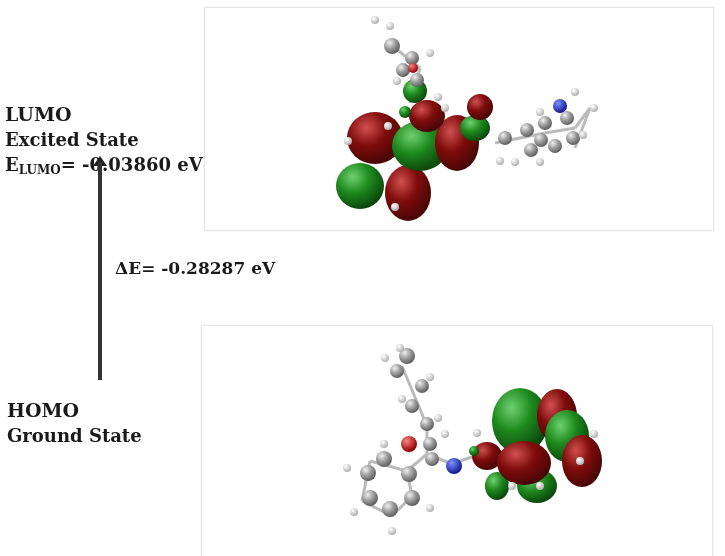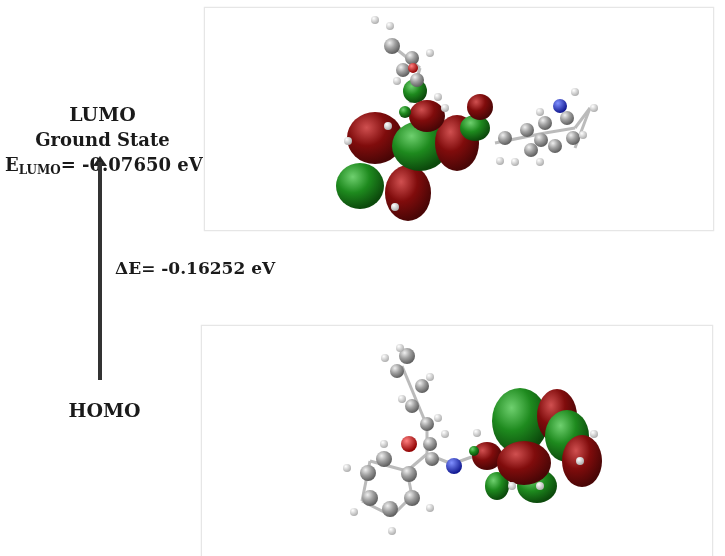--- a/index.html
+++ b/index.html
@@ -1,49 +1,50 @@
 <!DOCTYPE html>
 <html><head>
 <meta charset="utf-8">
 <style>
   html, body { margin:0; padding:0; background:#ffffff; }
   body { width:725px; height:556px; position:relative; overflow:hidden;
          font-family:"DejaVu Serif","Liberation Serif",serif; color:#1a1a1a; }
-  .label { position:absolute; text-align:center; font-weight:bold; line-height:25px; }
+  .label { position:absolute; font-weight:bold; line-height:25px; }
   .label .l1 { font-size:19px; }
   .label .l2 { font-size:18px; }
   .label .l3 { font-size:18px; white-space:nowrap; }
   .label sub { font-size:12px; vertical-align:-3px; }
   #lumo-label { left:5px; top:102px; width:195px; }
   #homo-label { left:7px; top:398px; width:195px; }
   #delta { position:absolute; left:115px; top:258px; font-size:17px; font-weight:bold; white-space:nowrap; }
   #arrow { position:absolute; left:98px; top:162px; width:4px; height:218px; background:#333; }
   #arrowhead { position:absolute; left:93px; top:156px; width:0; height:0;
                border-left:7px solid transparent; border-right:7px solid transparent; border-bottom:10px solid #222; }
   .panel { position:absolute; border:1px solid #e6e6e6; background:#fff; box-shadow:0 0 1px #ddd; }
   #panel-lumo { left:204px; top:7px; width:508px; height:222px; }
   #panel-homo { left:201px; top:325px; width:510px; height:231px; border-bottom:none; }
   .panel svg { position:absolute; left:0; top:0; }
 </style>
 </head>
 <body>
 
 <div id="lumo-label" class="label">
   <div class="l1">LUMO</div>
-  <div class="l2">Ground State</div>
-  <div class="l3"><span>E</span><sub>LUMO</sub><span>= -0.07650 eV</span></div>
+  <div class="l2">Excited State</div>
+  <div class="l3"><span>E</span><sub>LUMO</sub><span>= -0.03860 eV</span></div>
 </div>
 
 <div id="arrowhead"></div>
 <div id="arrow"></div>
 
-<div id="delta">ΔE= -0.16252 eV</div>
+<div id="delta">ΔE= -0.28287 eV</div>
 
 <div id="homo-label" class="label">
   <div class="l1">HOMO</div>
+  <div class="l2">Ground State</div>
 </div>
 
 <div id="panel-lumo" class="panel">
   <svg width="508" height="222" viewBox="0 0 508 222">
     <defs>
       <radialGradient id="g" cx="35%" cy="30%" r="70%">
           <stop offset="0" stop-color="#6fd06f"></stop>
           <stop offset="0.5" stop-color="#1e8a1e"></stop>
           <stop offset="1" stop-color="#0c4a0c"></stop>
         </radialGradient>

